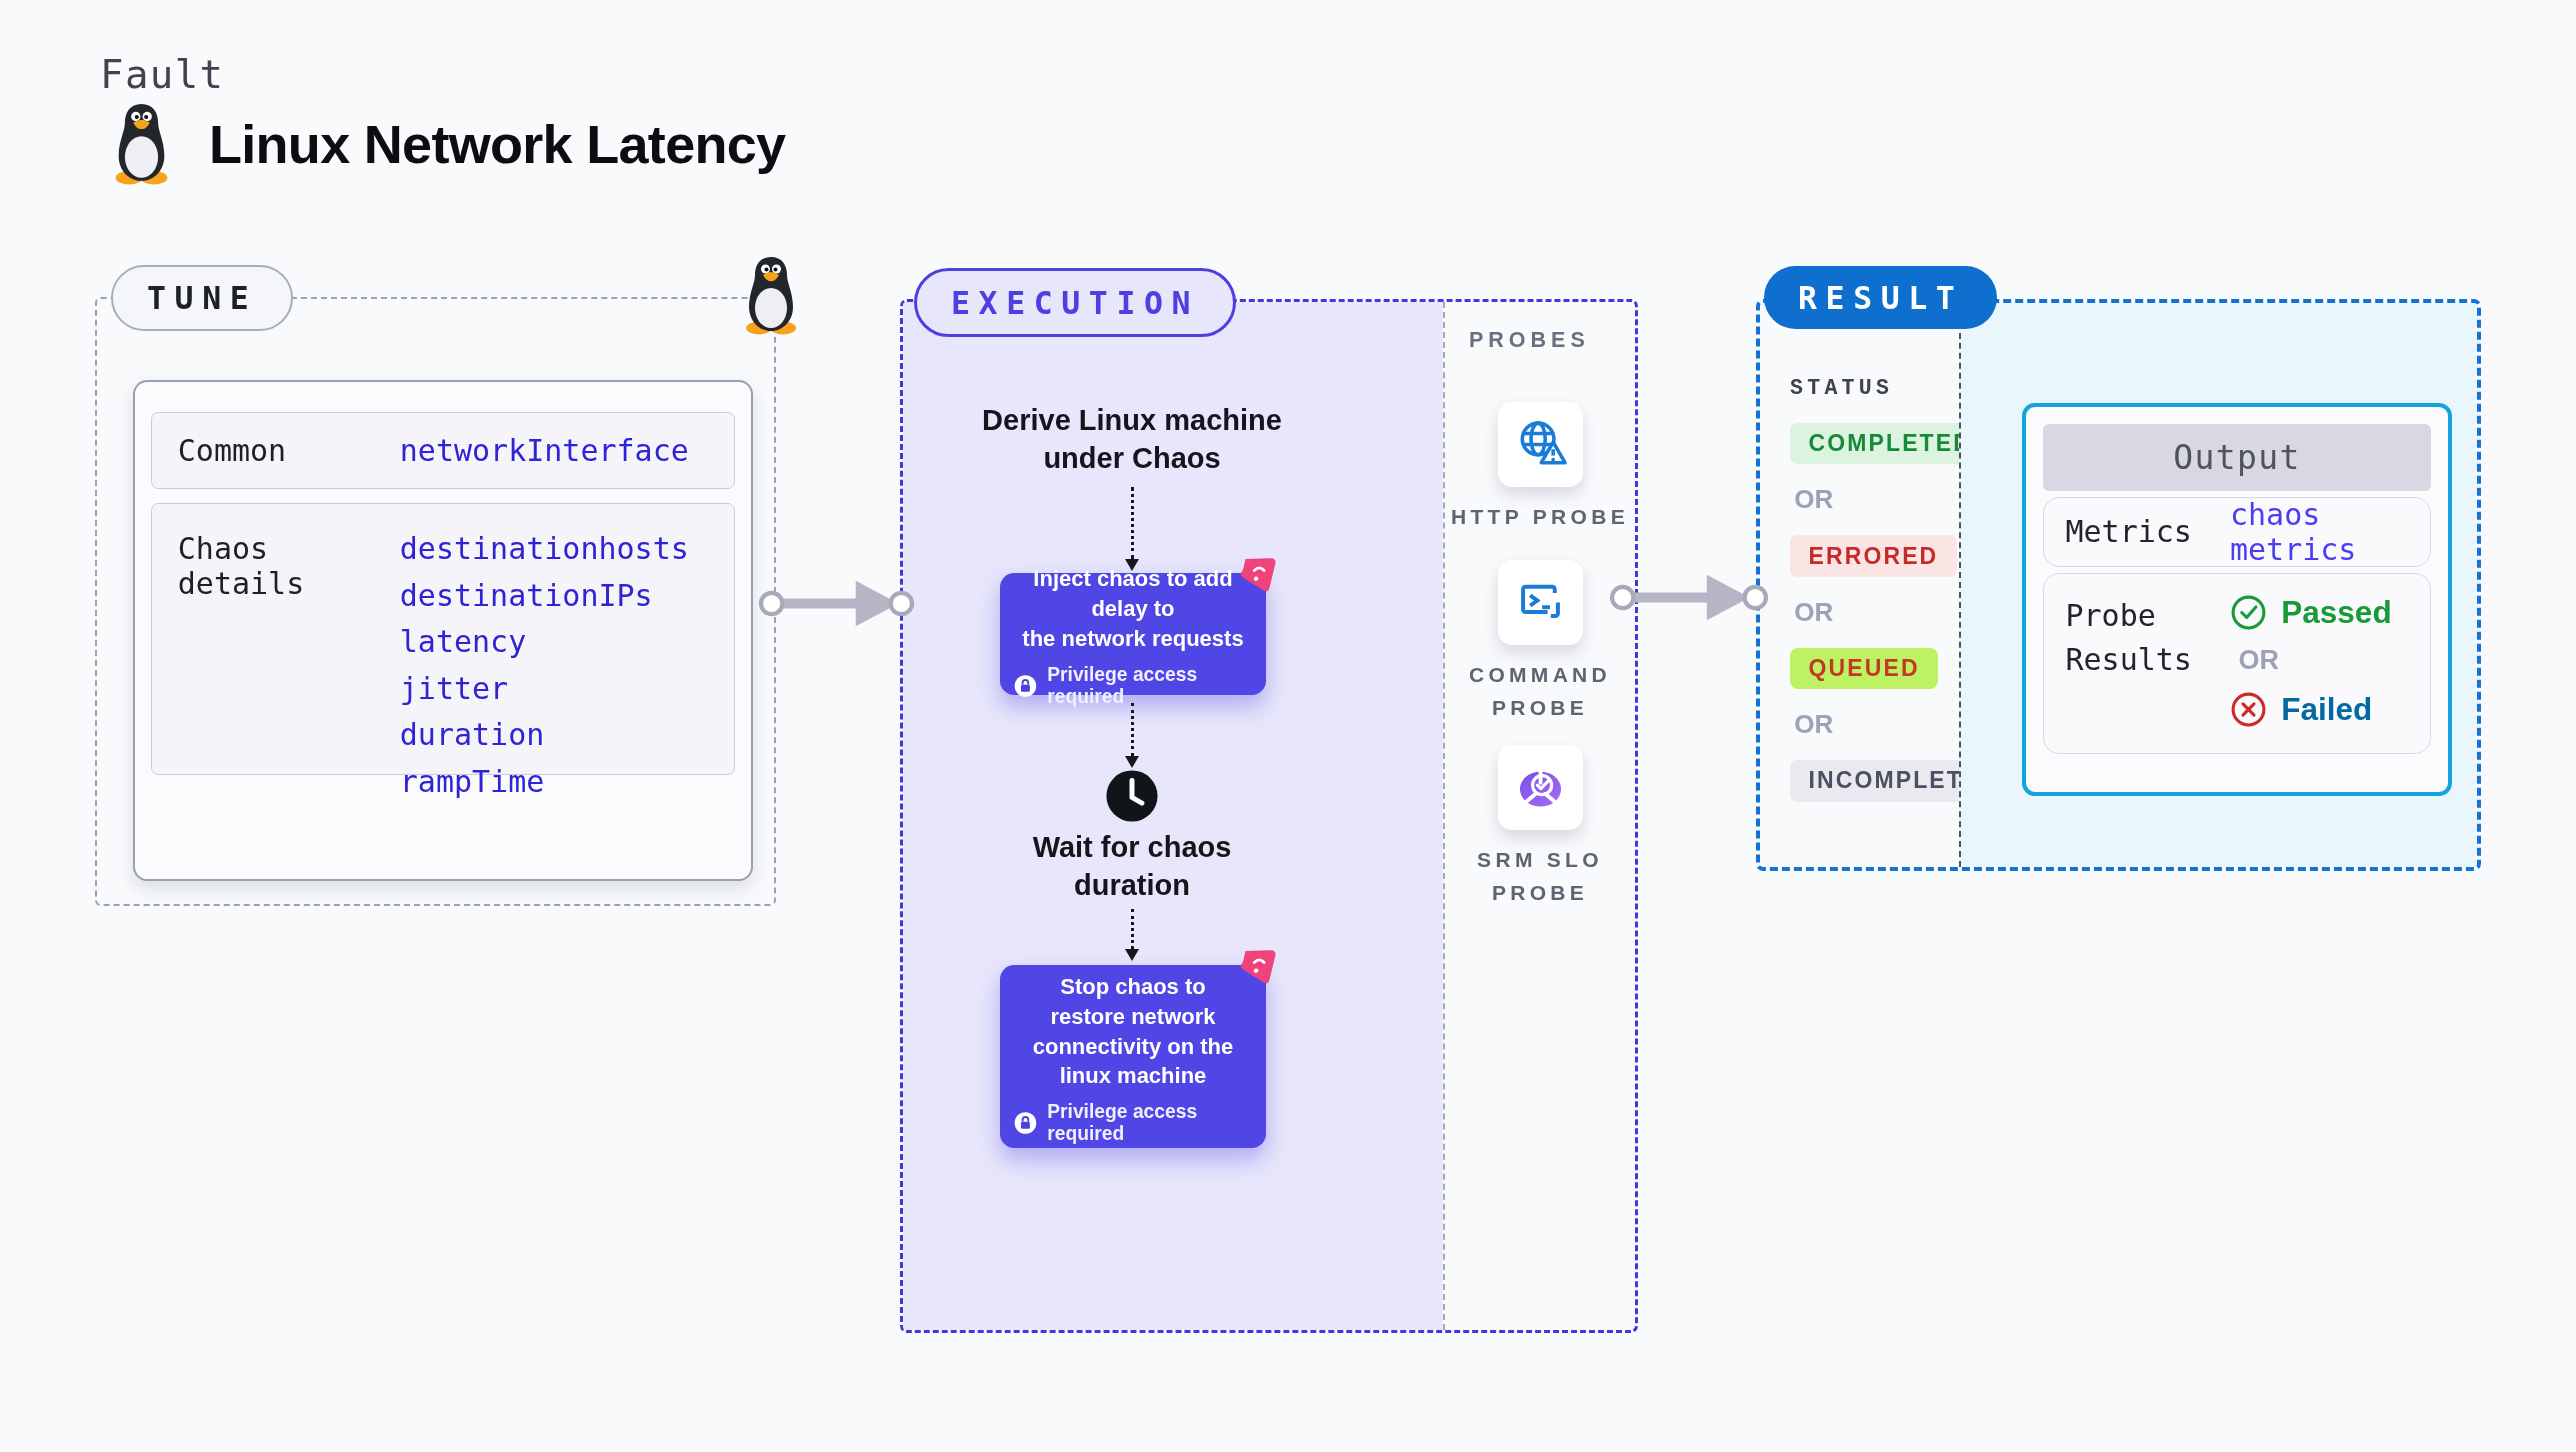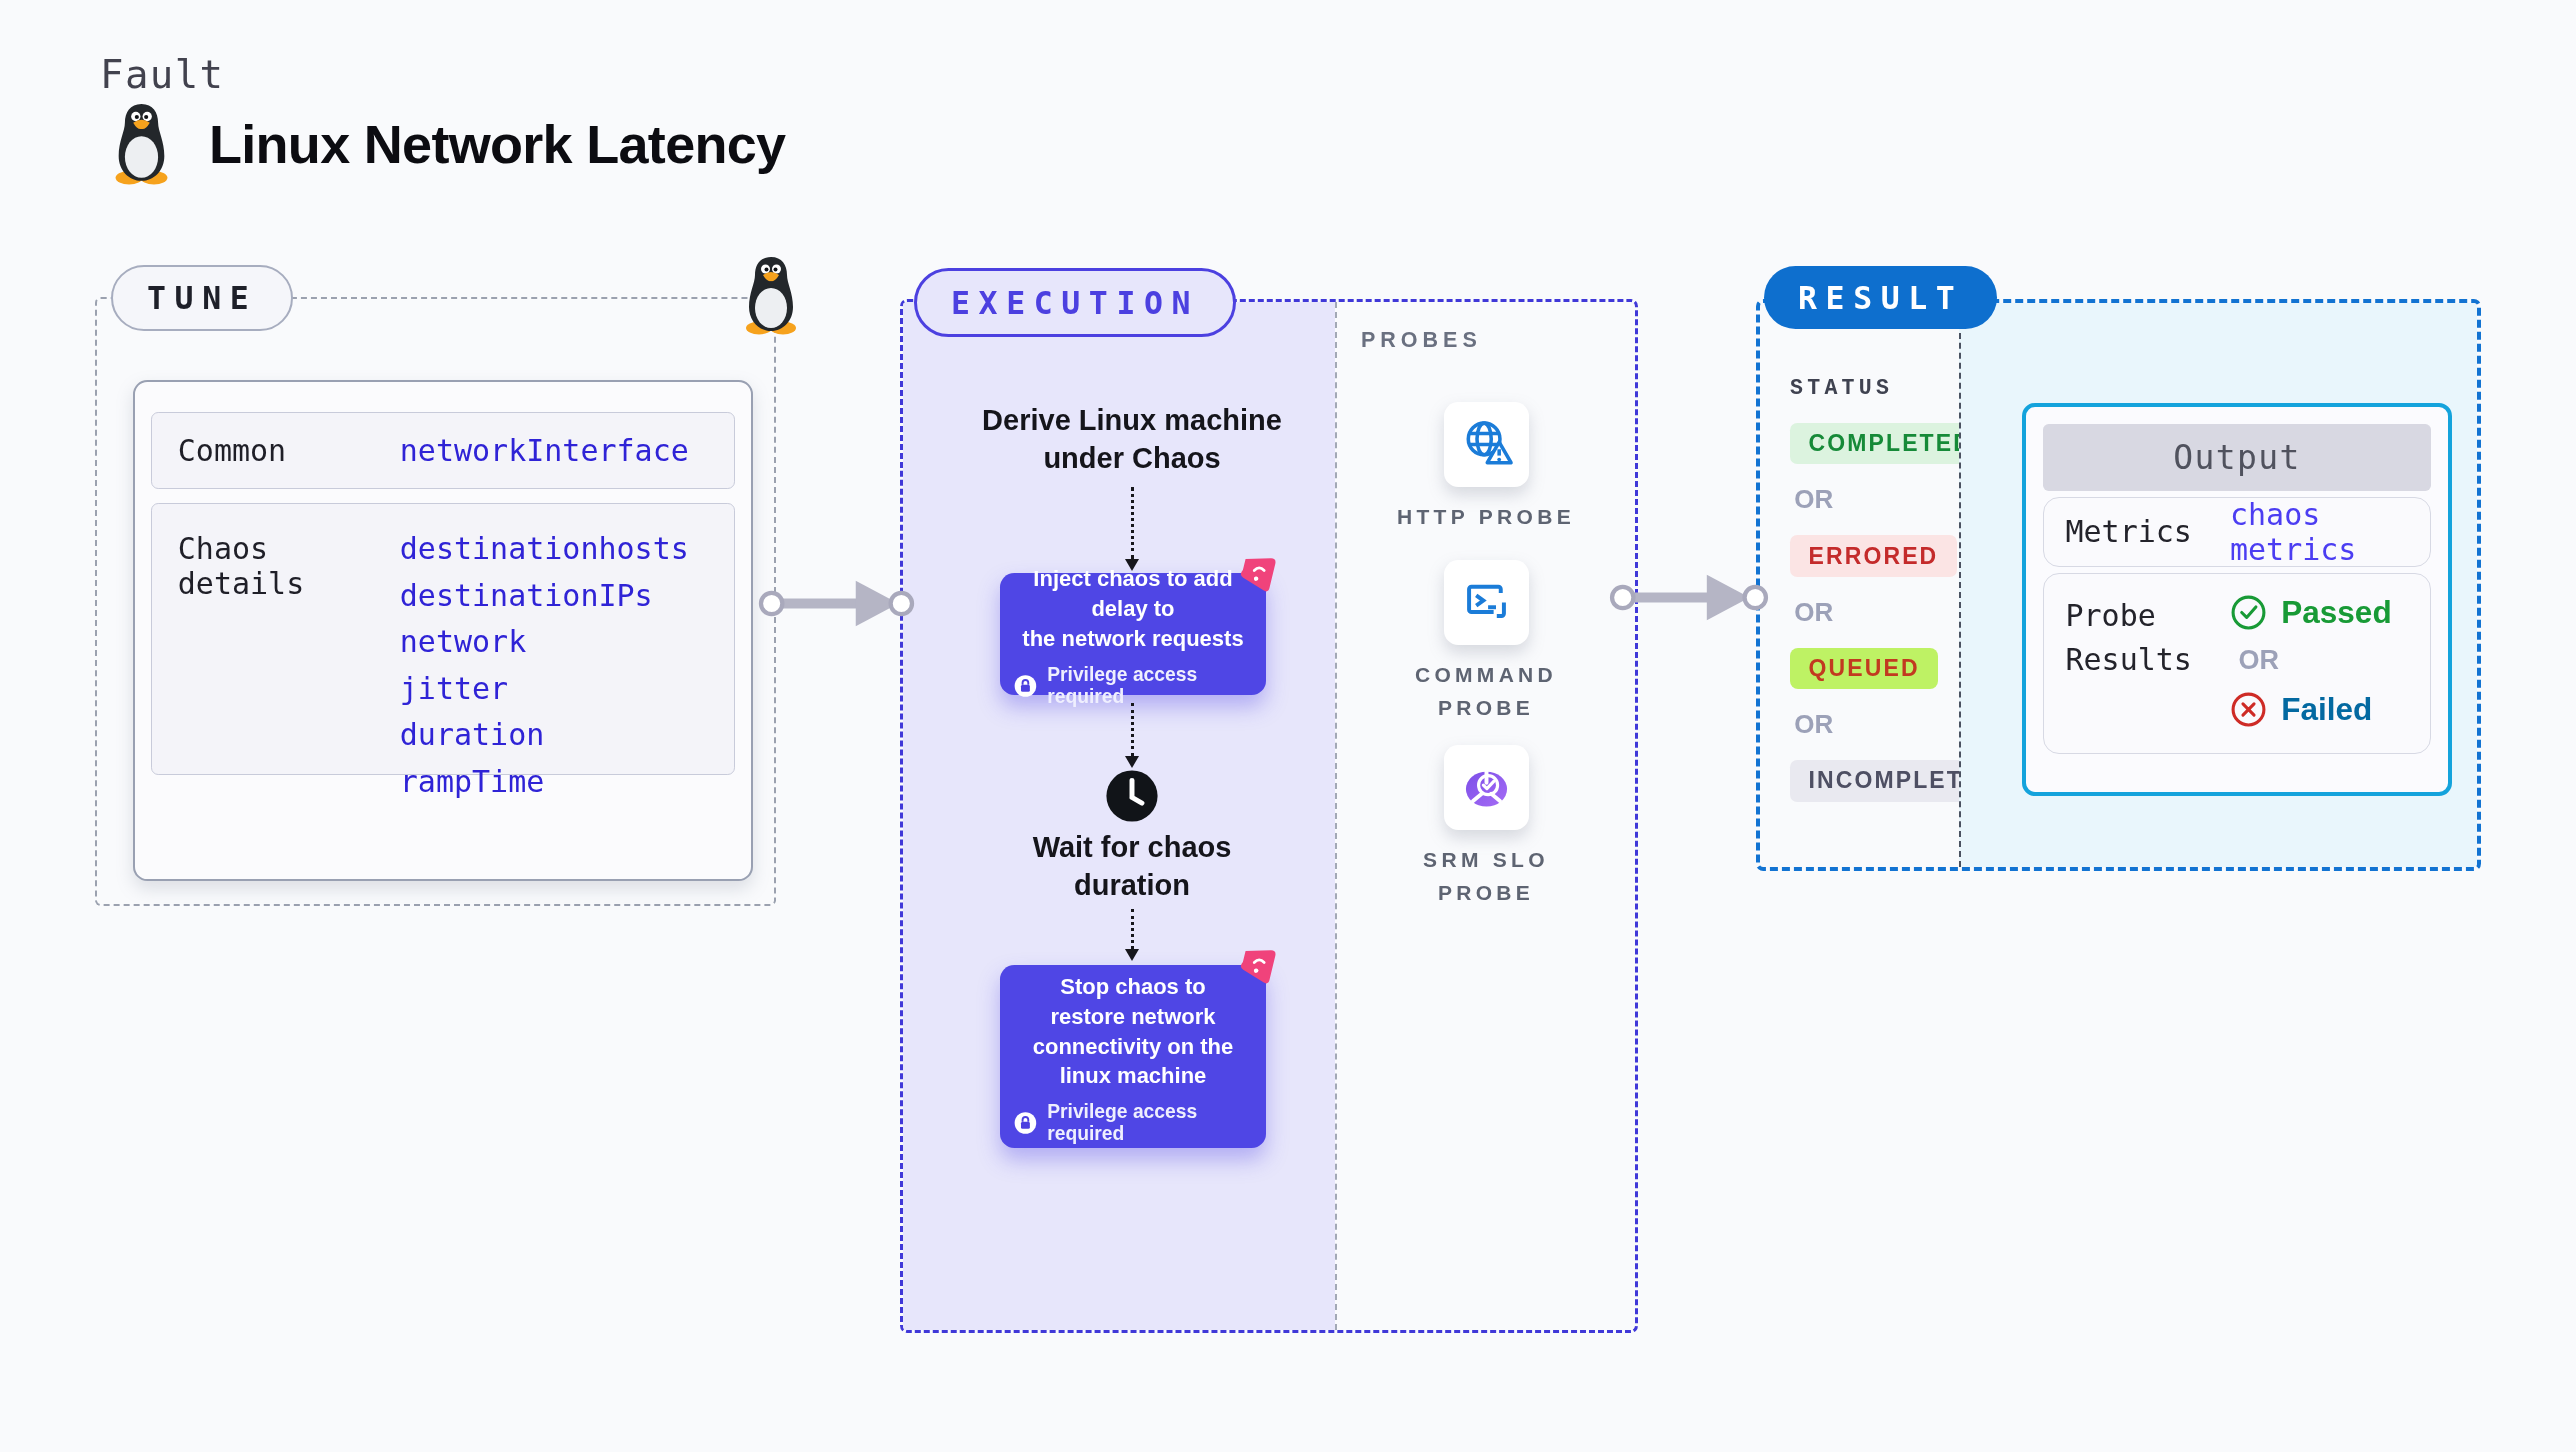--- a/index.html
+++ b/index.html
@@ -36,21 +36,21 @@
   .ui-label{width:222px;flex:none;font-size:30px;color:#1F1F28;}
   .ui-value{font-size:30px;color:#2F23D6;}
   .chaos-values{display:flex;flex-direction:column;gap:11.5px;}
 
   
   .flow-arrow{position:absolute;z-index:5;}
 
   
   .exec-box{position:absolute;left:900px;top:299px;width:738px;height:1034px;
             border:3.6px dashed #4038D8;border-radius:7.2px;display:flex;box-sizing:border-box;}
-  .exec-left{position:relative;width:432px;flex:none;background:#E7E6FB;border-radius:3.6px 0 0 3.6px;}
+  .exec-left{position:relative;width:540px;flex:none;background:#E7E6FB;border-radius:3.6px 0 0 3.6px;}
   .probes-col{position:relative;flex:1;border-left:2.9px dashed #A3A9B5;}
   .step-text{position:absolute;left:57px;width:344px;text-align:center;font-weight:bold;
              font-size:29px;line-height:1.3;color:#15151B;white-space:pre-line;}
   .step-derive{top:100px;}
   .step-wait{top:527px;}
   .dotted-arrow{position:absolute;left:228px;width:0;border-left:3.6px dotted #17171C;}
   .dotted-arrow::after{content:'';position:absolute;left:-9.3px;bottom:-12px;width:0;height:0;
              border-left:7.9px solid transparent;border-right:7.9px solid transparent;
              border-top:12px solid #17171C;}
   .arrow-a{top:185px;height:72px;}
@@ -158,21 +158,21 @@
   <div class="user-inputs-card">
     <div class="ui-row common">
       <div class="ui-label mono">Common</div>
       <div class="ui-value mono">networkInterface</div>
     </div>
     <div class="ui-row chaos">
       <div class="ui-label mono">Chaos details</div>
       <div class="chaos-values">
         <div class="ui-value mono">destinationhosts</div>
         <div class="ui-value mono">destinationIPs</div>
-        <div class="ui-value mono">network</div>
+        <div class="ui-value mono">latency</div>
         <div class="ui-value mono">jitter</div>
         <div class="ui-value mono">duration</div>
         <div class="ui-value mono">rampTime</div>
       </div>
     </div>
   </div>
 
   <svg class="flow-arrow" style="left:757px;top:575px" width="159" height="57" viewBox="0 0 222 80">
     <use href="#grayarrow"></use>
     <circle cx="202" cy="40" r="15" fill="#FFFFFF" stroke="#A9A9BC" stroke-width="6"></circle>

